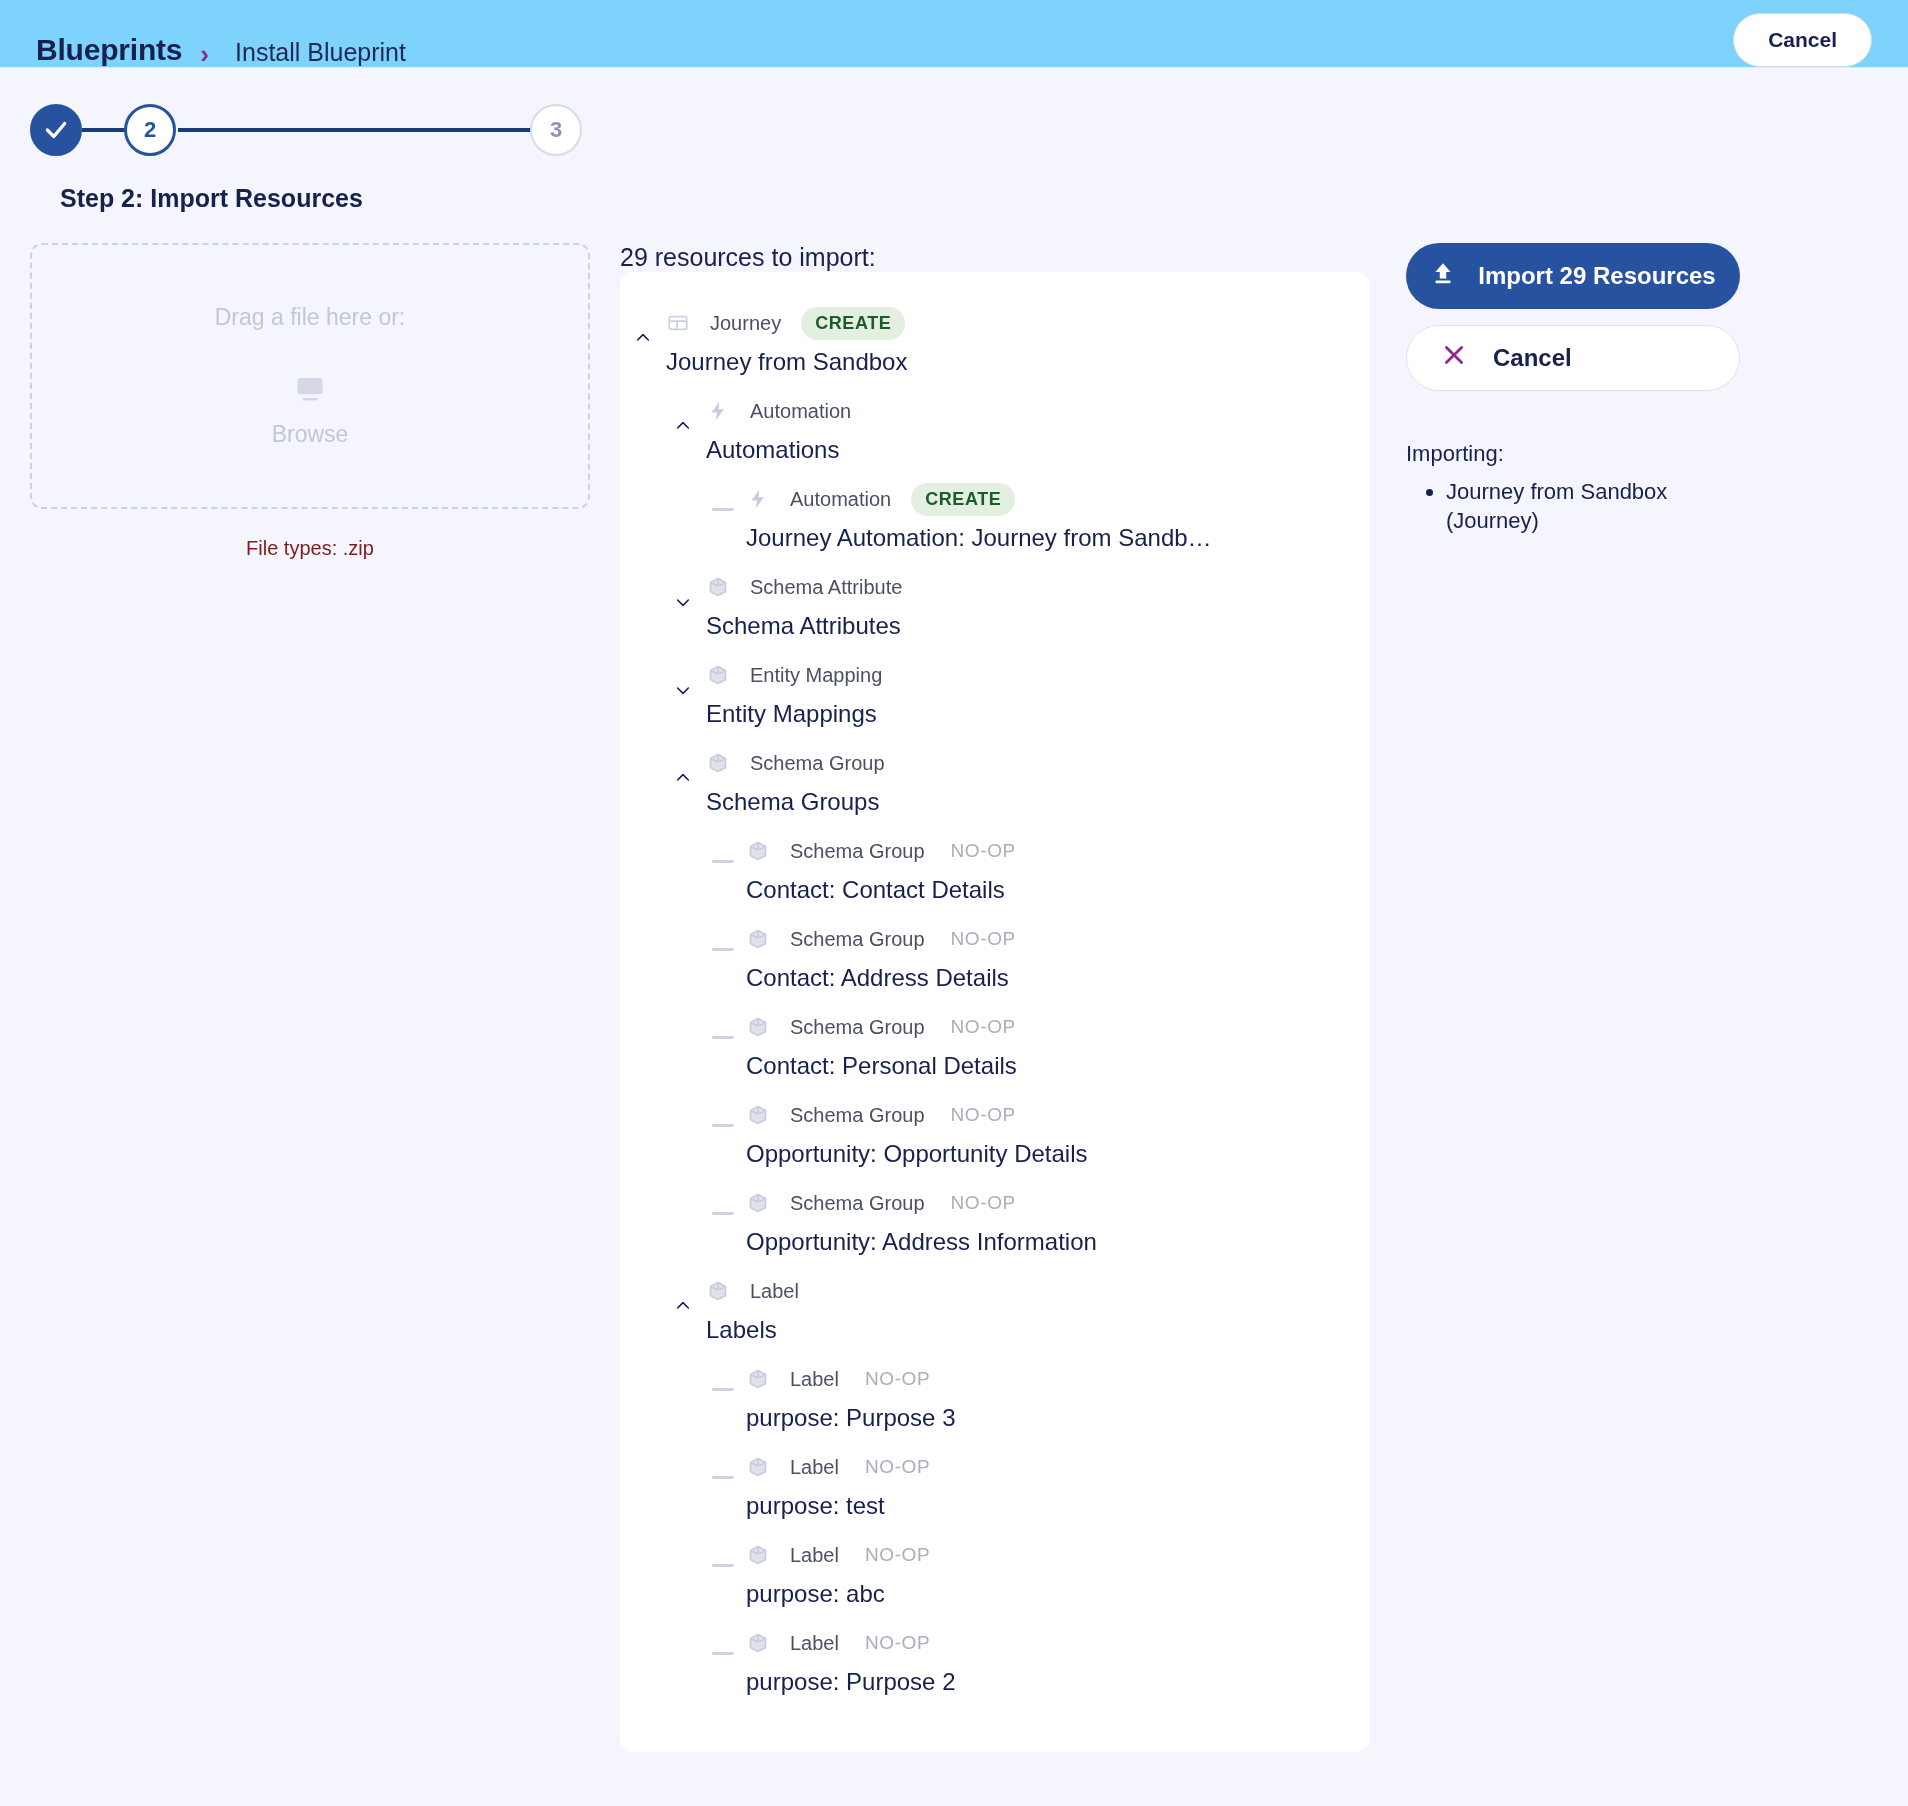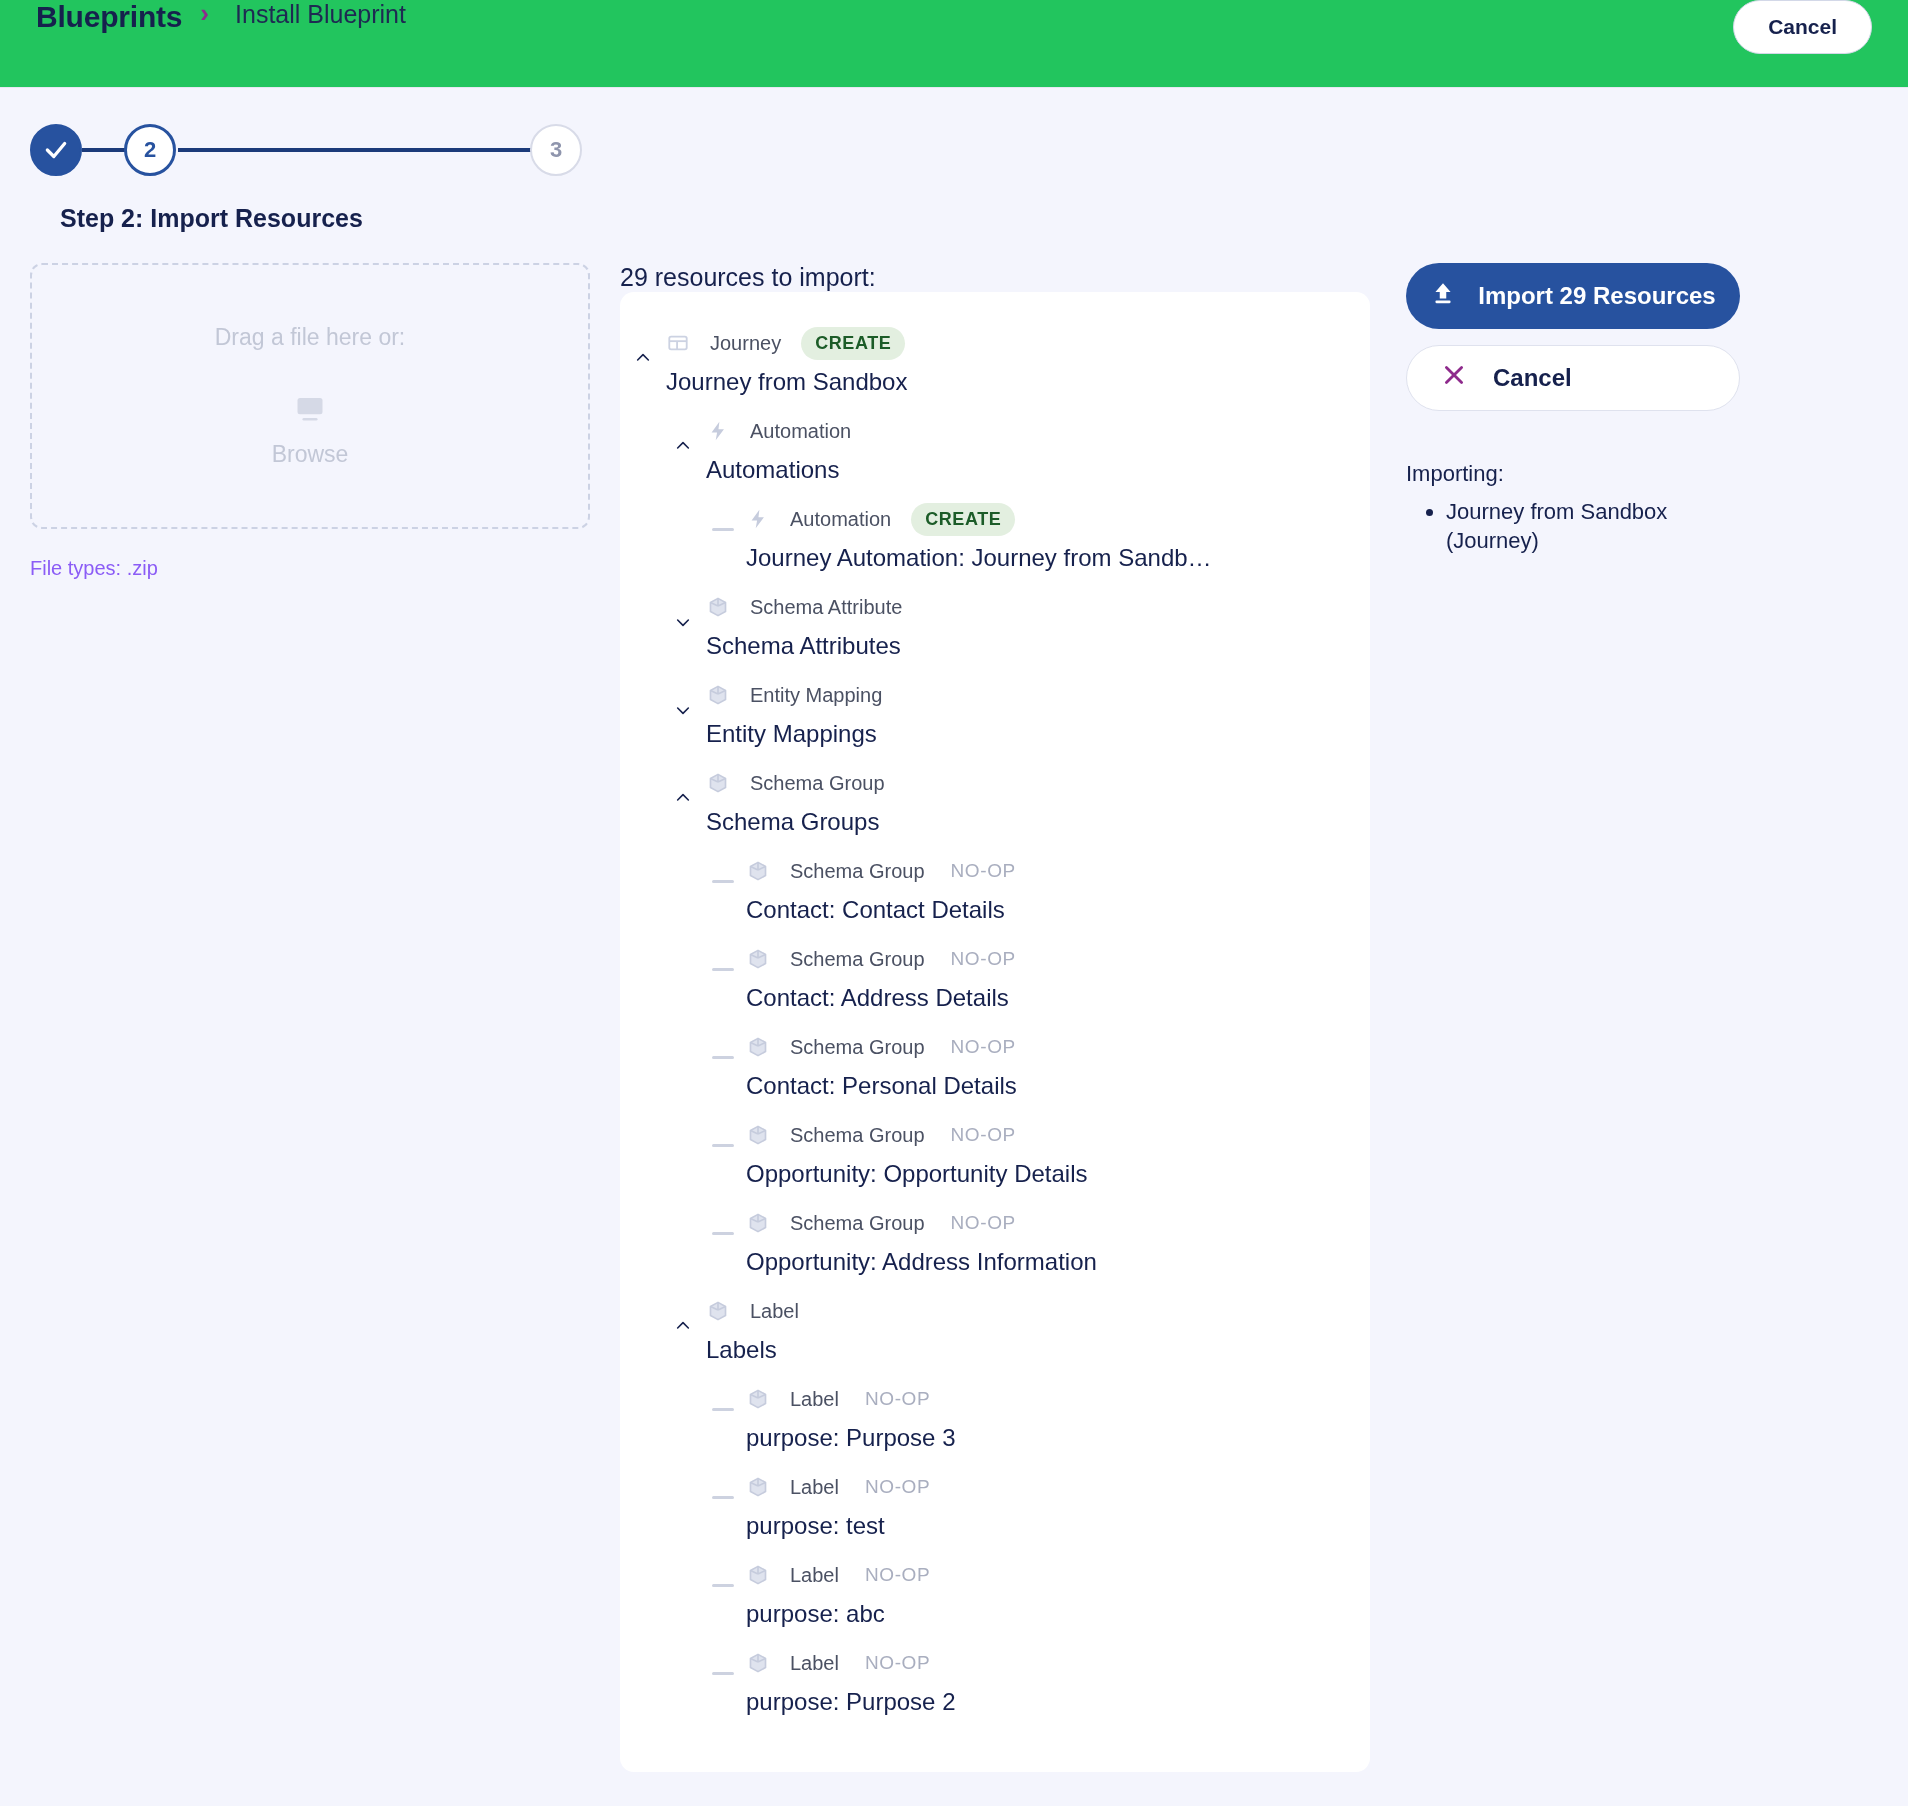--- a/index.html
+++ b/index.html
@@ -7,25 +7,25 @@
     width: 1908px;
     height: 1806px;
     background: #f4f5fd;
     font-family: "Liberation Sans", sans-serif;
     color: #16214d;
     overflow: hidden;
   }
 
   
   .topbar {
-    height: 88px;
-    background: #22c55e;
+    height: 68px;
+    background: #7dd3fc;
     border-bottom: 1px solid #e6e8f2;
     display: flex;
-    align-items: flex-start;
+    align-items: flex-end;
     padding: 0 36px;
   }
   .crumb-root {
     font-size: 30px;
     font-weight: bold;
     color: #16214d;
     letter-spacing: -0.2px;
   }
   .crumb-sep {
     margin: 0 18px;
@@ -128,24 +128,24 @@
     align-items: center;
     justify-content: center;
     color: #c0c5d4;
     cursor: pointer;
     background: transparent;
   }
   .drop-text { font-size: 23px; color: #c2c7d6; }
   .drop-icon { margin: 42px 0 14px 0; }
   .drop-browse { font-size: 23px; color: #c2c7d6; }
   .file-types {
-    text-align: left;
+    text-align: center;
     margin-top: 28px;
     font-size: 20px;
-    color: #8b5cf6;
+    color: #7f1d1d;
   }
 
   
   .tree-count {
     font-size: 25px;
     color: #16214d;
   }
   .tree-card {
     background: #ffffff;
     border-radius: 14px;

